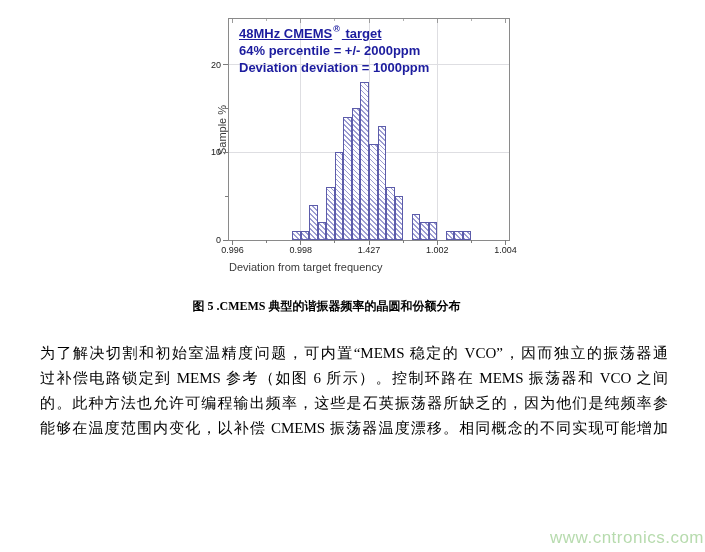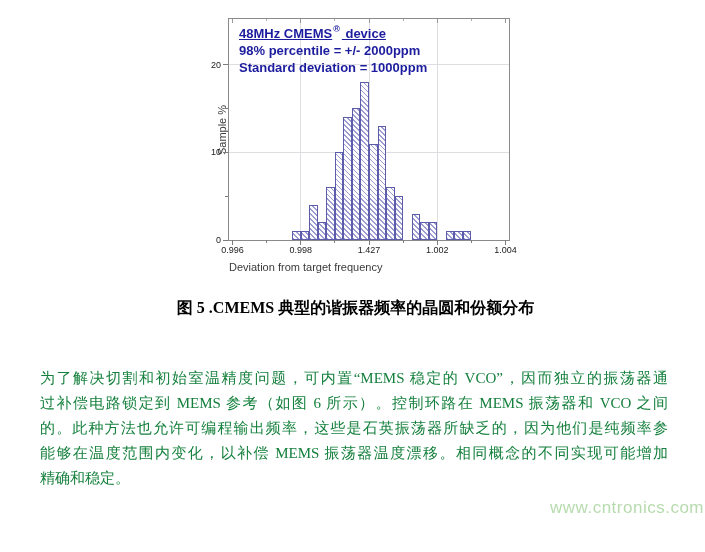--- a/index.html
+++ b/index.html
@@ -44,41 +44,41 @@
     transform:translateY(-50%) rotate(-90deg);
     font-size:11px;color:#3a3a3a;
   }
   .xlabel{
     position:absolute;top:242px;left:0;width:280px;text-align:left;
     font-size:11px;color:#3a3a3a;
   }
   
   .caption{
     position:absolute;top:298px;left:0;width:653px;text-align:center;
-    font-family:"Liberation Serif",serif;font-weight:bold;font-size:16px;color:#000;padding-left:29px;
+    font-family:"Liberation Serif",serif;font-weight:bold;font-size:12px;color:#000;
   }
   .bodytext{
-    position:absolute;left:40px;top:366px;width:628px;
-    font-family:"Liberation Serif",serif;font-size:15px;line-height:25px;color:#15803d;
+    position:absolute;left:40px;top:341px;width:628px;
+    font-family:"Liberation Serif",serif;font-size:15px;line-height:25px;color:#000000;
   }
   .bodytext .line{text-align:justify;text-align-last:justify;}
   .bodytext .line.last{text-align:left;text-align-last:left;}
   .watermark{
-    position:absolute;right:1px;top:498px;
+    position:absolute;right:1px;top:528px;
     font-size:17px;color:#b7dbae;letter-spacing:0.5px;
   }
 </style>
 </head>
 <body>
 
 <div class="plot">
   <div class="inset">
-    <div><span class="u">48MHz CMEMS</span><sup>®</sup><span class="u"> device</span></div>
-    <div>98% percentile = +/- 2000ppm</div>
-    <div>Standard deviation = 1000ppm</div>
+    <div><span class="u">48MHz CMEMS</span><sup>®</sup><span class="u"> target</span></div>
+    <div>64% percentile = +/- 2000ppm</div>
+    <div>Deviation deviation = 1000ppm</div>
   </div>
   <div class="ylabel">Sample %</div>
   <div class="xlabel">Deviation from target frequency</div>
 <div class="gridline-v" style="left: 71.2073px;"></div>
     <div class="gridline-v" style="left: 139.5px;"></div>
     <div class="gridline-v" style="left: 207.793px;"></div>
     <div class="gridline-h" style="top: 132.802px;"></div>
     <div class="gridline-h" style="top: 45.1032px;"></div>
     <div class="bar" style="left: 63.1707px; width: 8.53659px; top: 212.23px; height: 8.76984px;"></div>
     <div class="bar" style="left: 71.7073px; width: 8.53659px; top: 212.23px; height: 8.76984px;"></div>
@@ -131,17 +131,16 @@
     <div class="ytick-minor" style="top: 176.651px;"></div>
     <div class="ytick-minor" style="top: 88.9524px;"></div>
   </div>
 
 <div class="caption">图 5 .CMEMS 典型的谐振器频率的晶圆和份额分布</div>
 
 <div class="bodytext">
   <div class="line">为了解决切割和初始室温精度问题，可内置“MEMS 稳定的 VCO”，因而独立的振荡器通</div>
   <div class="line">过补偿电路锁定到 MEMS 参考（如图 6 所示）。控制环路在 MEMS 振荡器和 VCO 之间</div>
   <div class="line">的。此种方法也允许可编程输出频率，这些是石英振荡器所缺乏的，因为他们是纯频率参</div>
-  <div class="line">能够在温度范围内变化，以补偿 MEMS 振荡器温度漂移。相同概念的不同实现可能增加</div>
-  <div class="line last">精确和稳定。</div>
+  <div class="line">能够在温度范围内变化，以补偿 CMEMS 振荡器温度漂移。相同概念的不同实现可能增加</div>
 </div>
 
 <div class="watermark">www.cntronics.com</div>
 
 </body></html>

